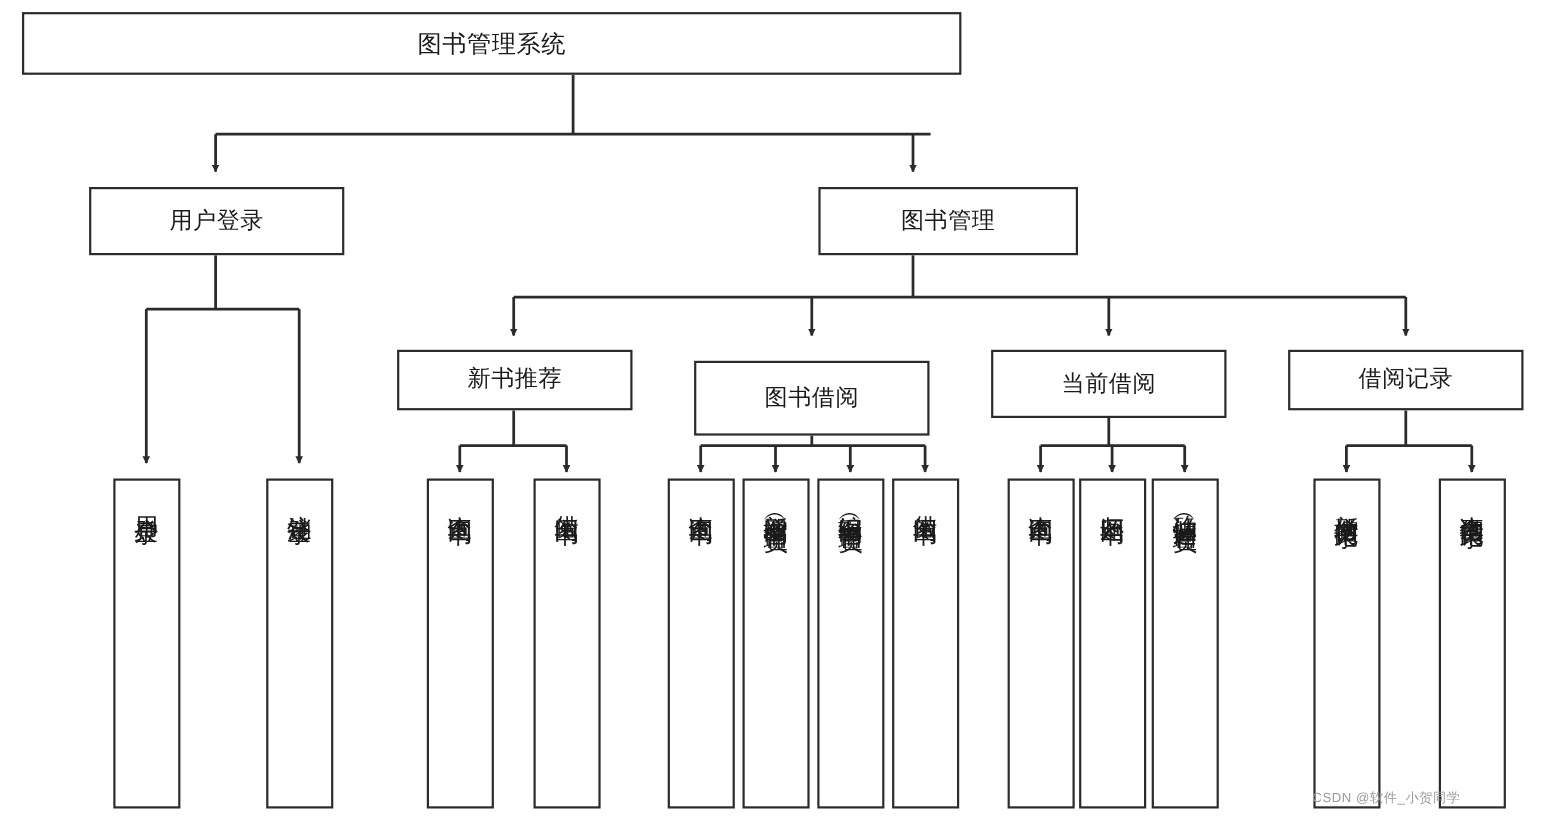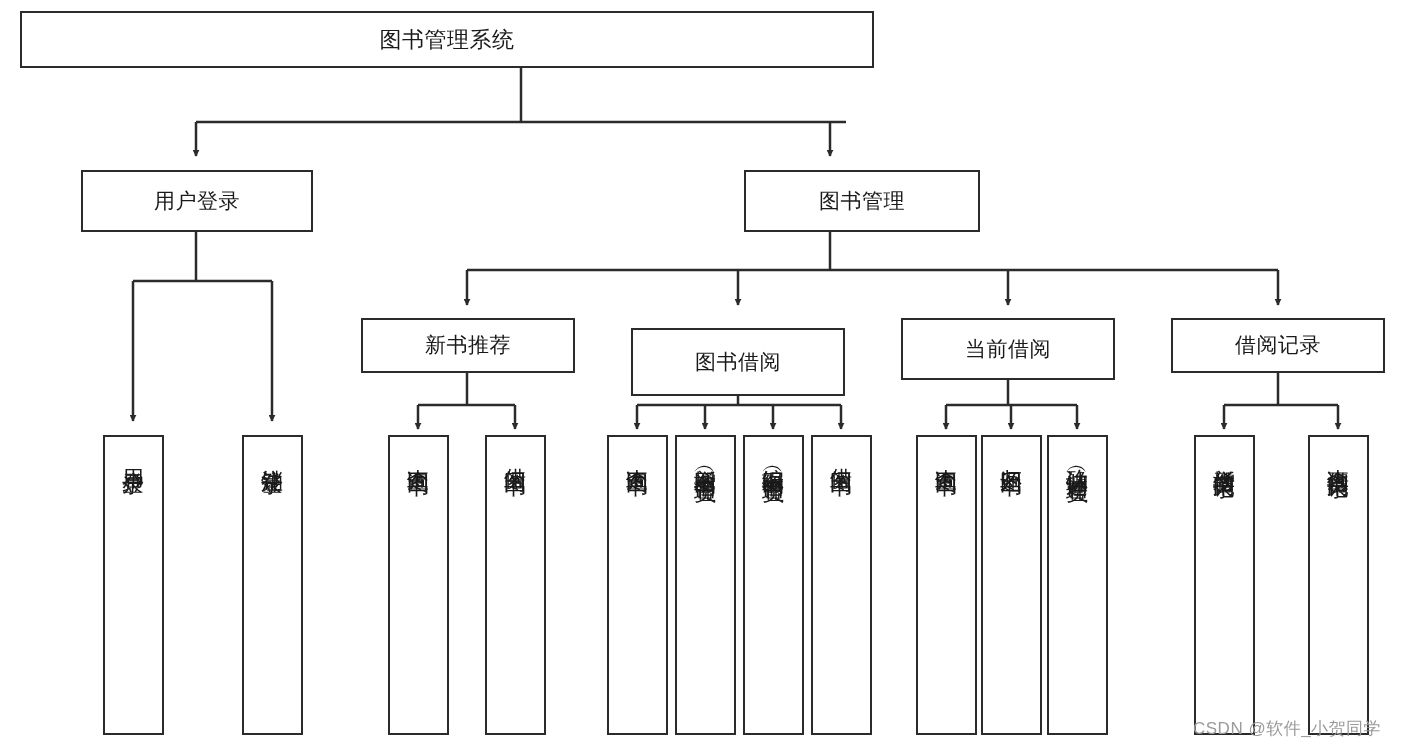--- a/index.html
+++ b/index.html
@@ -60,21 +60,21 @@
   .node.leaf .label {
     writing-mode: vertical-rl;
     text-orientation: upright;
     font-size: 22px;
     line-height: 1.05;
     letter-spacing: 2px;
     white-space: nowrap;
   }
   .watermark {
     position: absolute;
-    font-size: 17px;
+    font-size: 12px;
     color: #9a9a9a;
     white-space: nowrap;
     letter-spacing: 0.5px;
     user-select: none;
   }
 </style>
 </head>
 <body>
 
 <div id="diagram-root">

